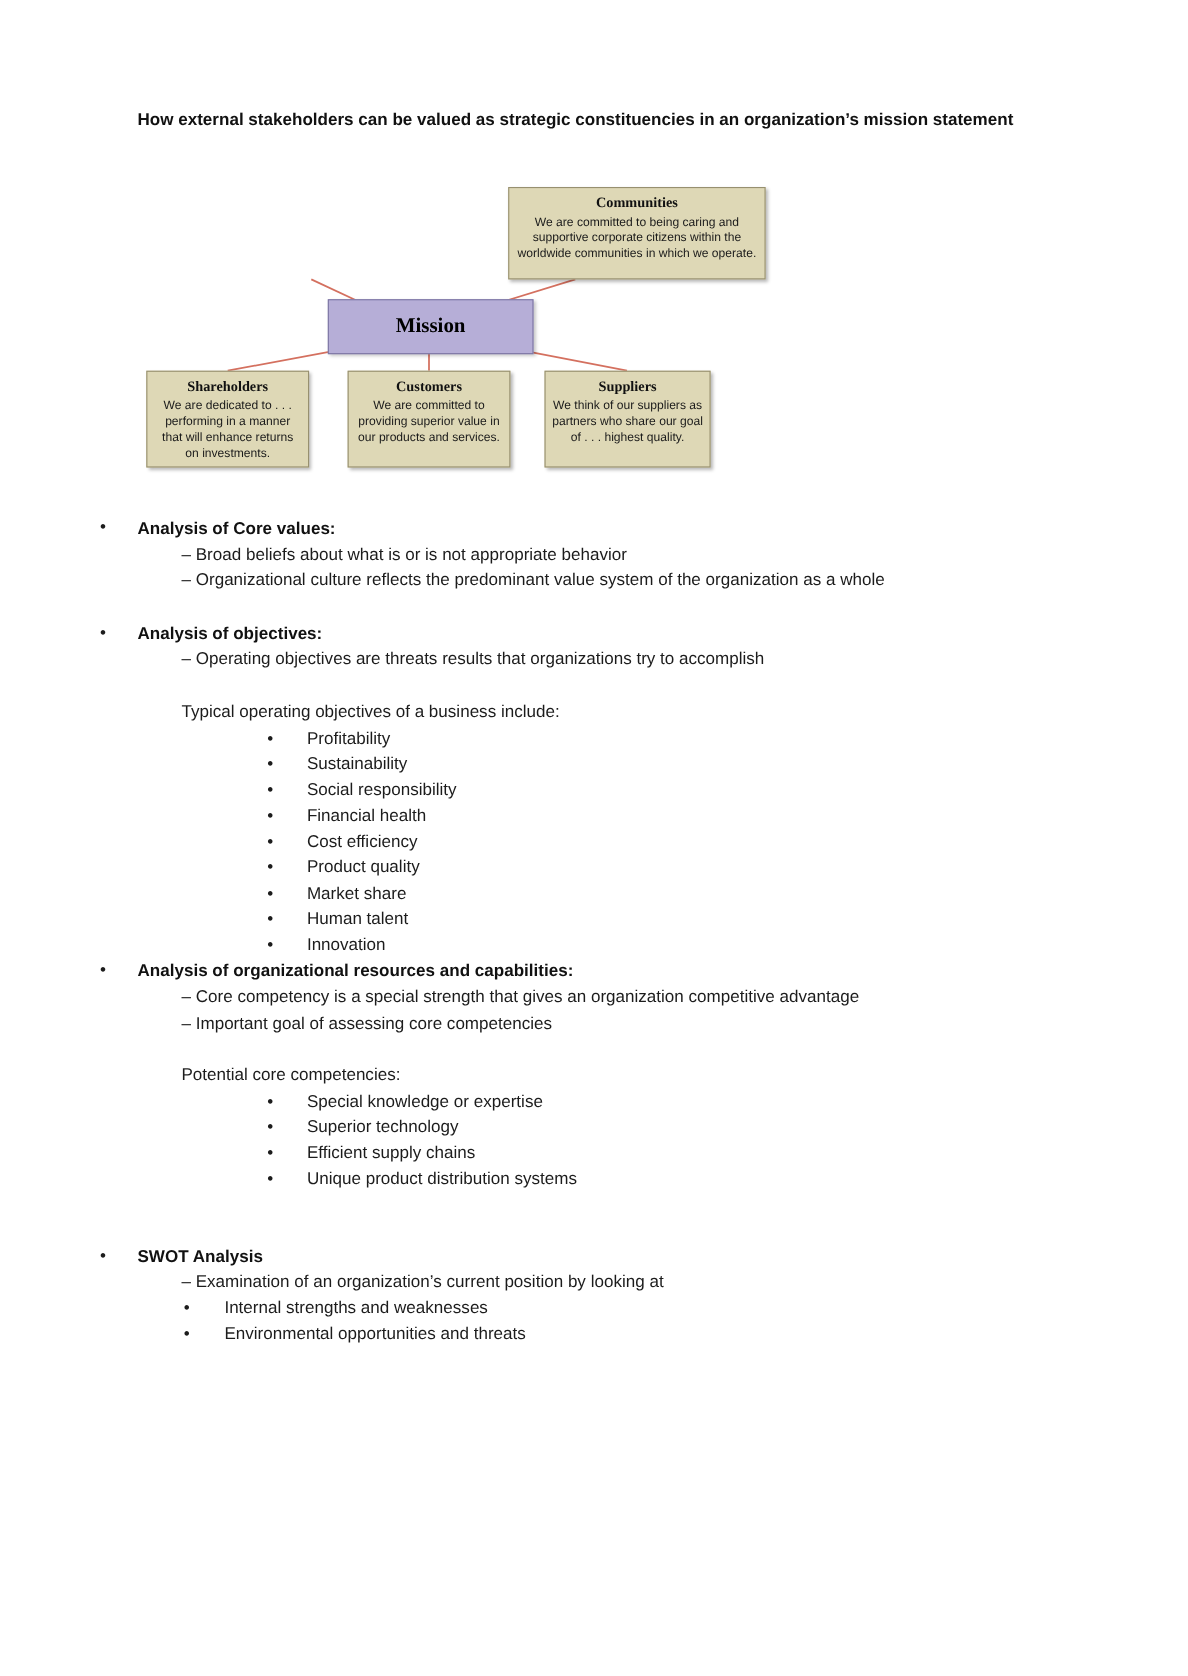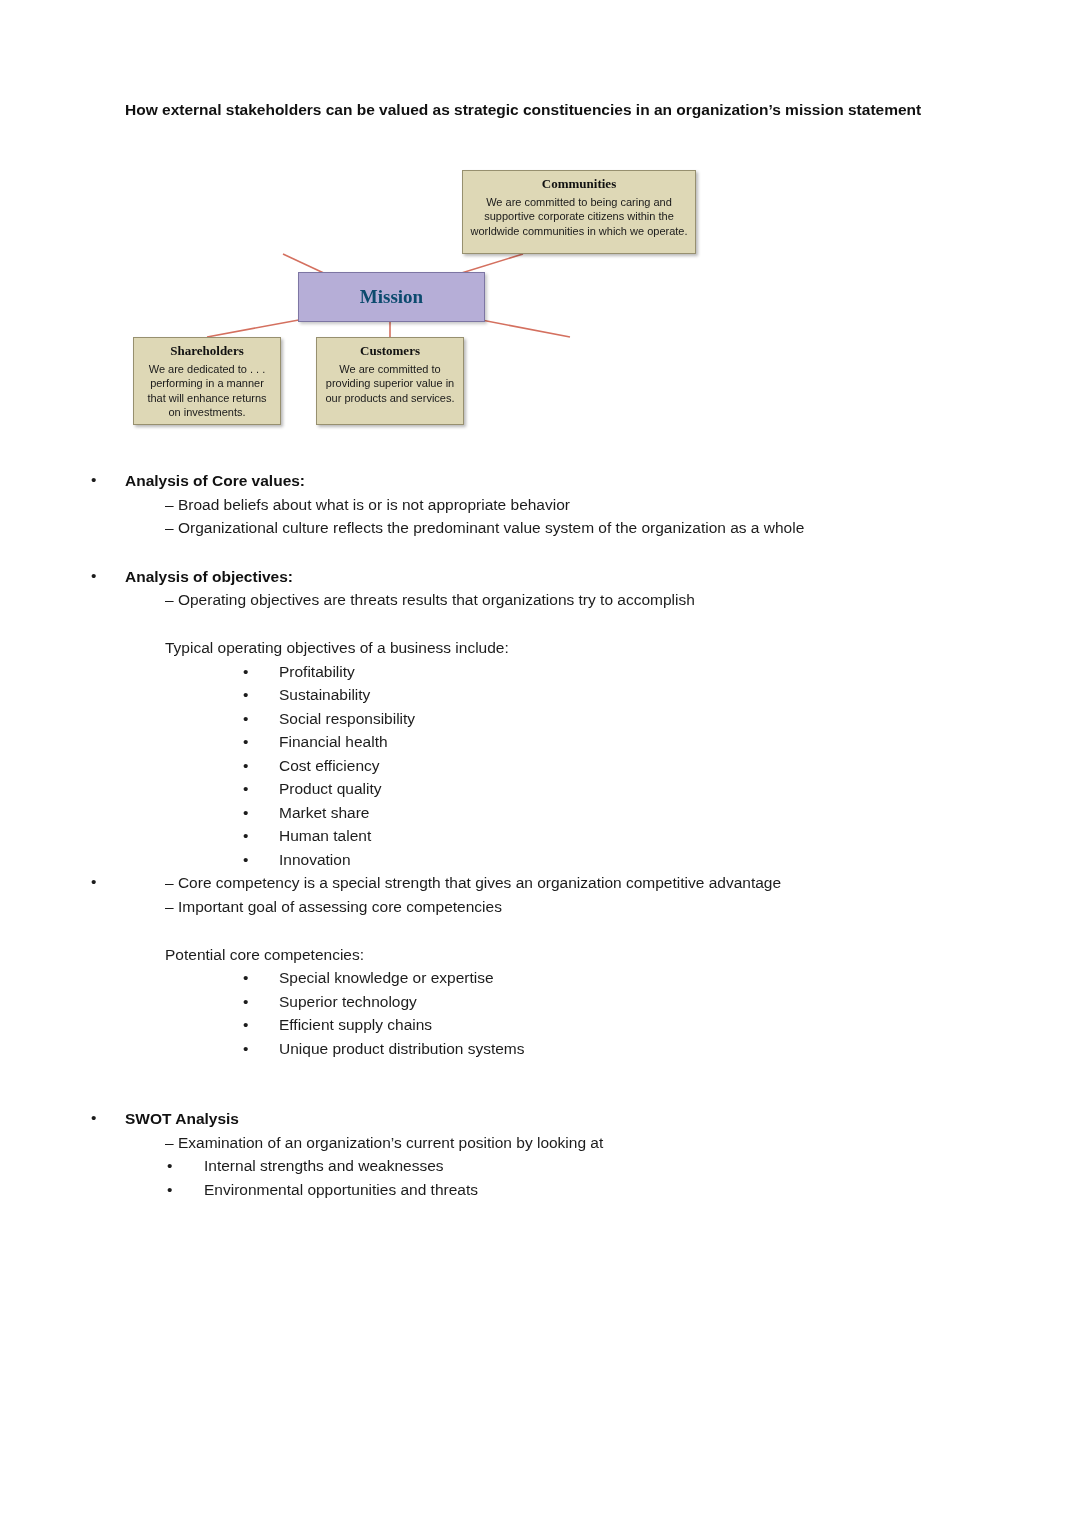--- a/index.html
+++ b/index.html
@@ -64,21 +64,21 @@
   .box-suppliers{left:362px;top:170px;width:151px;height:88px;}
   .mission-box{
     position:absolute;
     left:165px;top:105px;width:185px;height:48px;
     background:#b6aed7;
     border:1px solid #7d76a3;
     display:flex;align-items:center;justify-content:center;
     font-family:"Liberation Serif",serif;
     font-weight:bold;
     font-size:19px;
-    color:#0c4a6e;
+    color:#000000;
     box-shadow:2px 2px 3px rgba(0,0,0,0.22);
   }
   
   .notes{margin-top:0;}
   .sec{margin-bottom:25px;}
   .sec.tight{margin-bottom:0;}
   .sec.wide{margin-bottom:47px;}
   .sec.last{margin-bottom:0;}
   .mainrow{position:relative;font-weight:bold;color:#111;}
   .mbullet{position:absolute;left:-34px;top:-1px;font-weight:normal;color:#1c1c1c;}
@@ -119,20 +119,24 @@
       <div class="dbox box-shareholders">
         <div class="dhead">Shareholders</div>
         <div class="dtext">We are dedicated to . . . performing in a manner that will enhance returns on investments.</div>
       </div>
 
       <div class="dbox box-customers">
         <div class="dhead">Customers</div>
         <div class="dtext">We are committed to providing superior value in our products and services.</div>
       </div>
 
+      <div class="dbox box-suppliers">
+        <div class="dhead">Suppliers</div>
+        <div class="dtext">We think of our suppliers as partners who share our goal of . . . highest quality.</div>
+      </div>
     </div>
 
     <div class="notes">
 
       <div class="sec">
         <div class="mainrow">
           <span class="mbullet">•</span>
           <span>Analysis of Core values:</span>
         </div>
         <div class="dash">– Broad beliefs about what is or is not appropriate behavior</div>
@@ -180,20 +184,21 @@
           </div>
         <div class="subitem">
             <span class="dot">•</span>
             <span>Innovation</span>
           </div>
       </div>
 
       <div class="sec wide">
         <div class="mainrow">
           <span class="mbullet">•</span>
+          <span>Analysis of organizational resources and capabilities:</span>
         </div>
         <div class="dash">– Core competency is a special strength that gives an organization competitive advantage</div>
         <div class="dash">– Important goal of assessing core competencies</div>
         <div class="intro">Potential core competencies:</div>
         <div class="subitem">
             <span class="dot">•</span>
             <span>Special knowledge or expertise</span>
           </div>
         <div class="subitem">
             <span class="dot">•</span>

